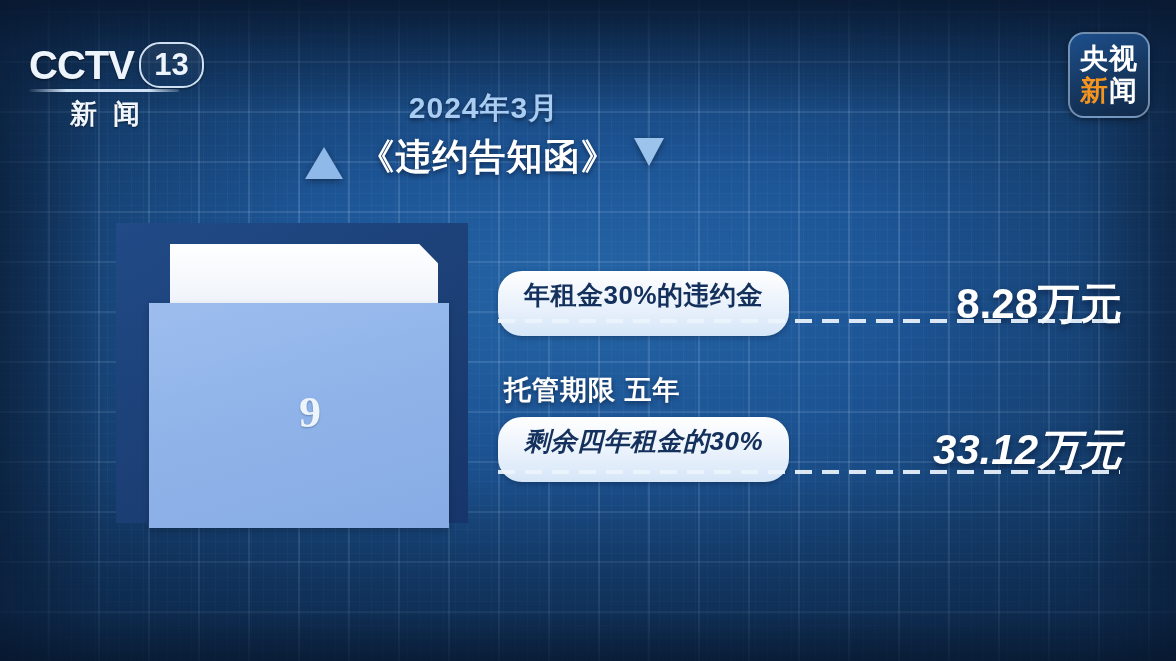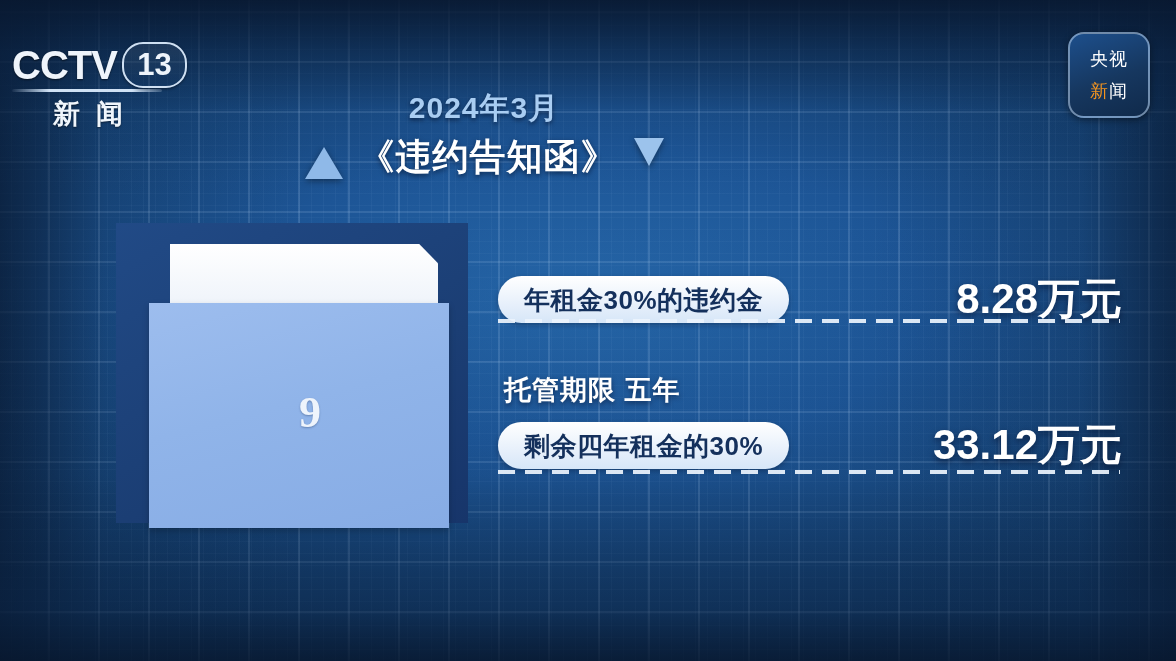--- a/index.html
+++ b/index.html
@@ -50,21 +50,21 @@
         rgba(255,255,255,0.00) 0px,
         rgba(255,255,255,0.00) 11px,
         rgba(160,196,235,0.045) 11px,
         rgba(160,196,235,0.045) 12px),
       radial-gradient(ellipse 70% 58% at 50% 45%, #2566a8 0%, #1d5596 40%, #174579 70%, #113660 100%);
   }
 
   
   #cctv-logo {
     position: absolute;
-    left: 12px;
+    left: 29px;
     top: 42px;
     width: 175px;
     height: 92px;
   }
   .cctv-row {
     display: flex;
     align-items: center;
     height: 46px;
   }
   .cctv-word {
@@ -120,22 +120,22 @@
     border-radius: 16px;
     background: linear-gradient(160deg, #1d4f8c 0%, #16375f 55%, #102a4b 100%);
     border: 2px solid rgba(190,215,242,0.55);
     display: flex;
     flex-direction: column;
     align-items: center;
     justify-content: center;
     box-shadow: 0 2px 7px rgba(0,0,0,0.45);
   }
   .badge-line {
-    font-size: 18px;
-    font-weight: normal;
+    font-size: 28px;
+    font-weight: bold;
     line-height: 32px;
     letter-spacing: 1px;
     white-space: nowrap;
   }
   .badge-line.top { color: #ffffff; }
   .badge-char-orange { color: #f5951f; }
   .badge-char-white { color: #ffffff; }
 
   
   #headline-block {
@@ -228,29 +228,29 @@
   
   .datarow {
     position: absolute;
     left: 498px;
     width: 624px;
     display: flex;
     align-items: center;
     justify-content: space-between;
   }
   #row-1 { top: 271px; }
-  #row-2 { top: 417px; }
+  #row-2 { top: 417px; font-style: italic; }
 
   .pill {
     background: linear-gradient(180deg, #ffffff 0%, #e7f0fb 60%, #d6e6f8 100%);
     color: #14305c;
     font-size: 26px;
     font-weight: bold;
     border-radius: 24px;
-    padding: 7px 26px 5px 26px;
+    padding: 7px 26px 23px 26px;
     letter-spacing: 0.5px;
     box-shadow: 0 2px 5px rgba(0,10,30,0.3);
     white-space: nowrap;
   }
   .amount {
     color: #ffffff;
     font-size: 42px;
     font-weight: bold;
     letter-spacing: 0px;
     text-shadow: 0 3px 6px rgba(0,10,35,0.55);

